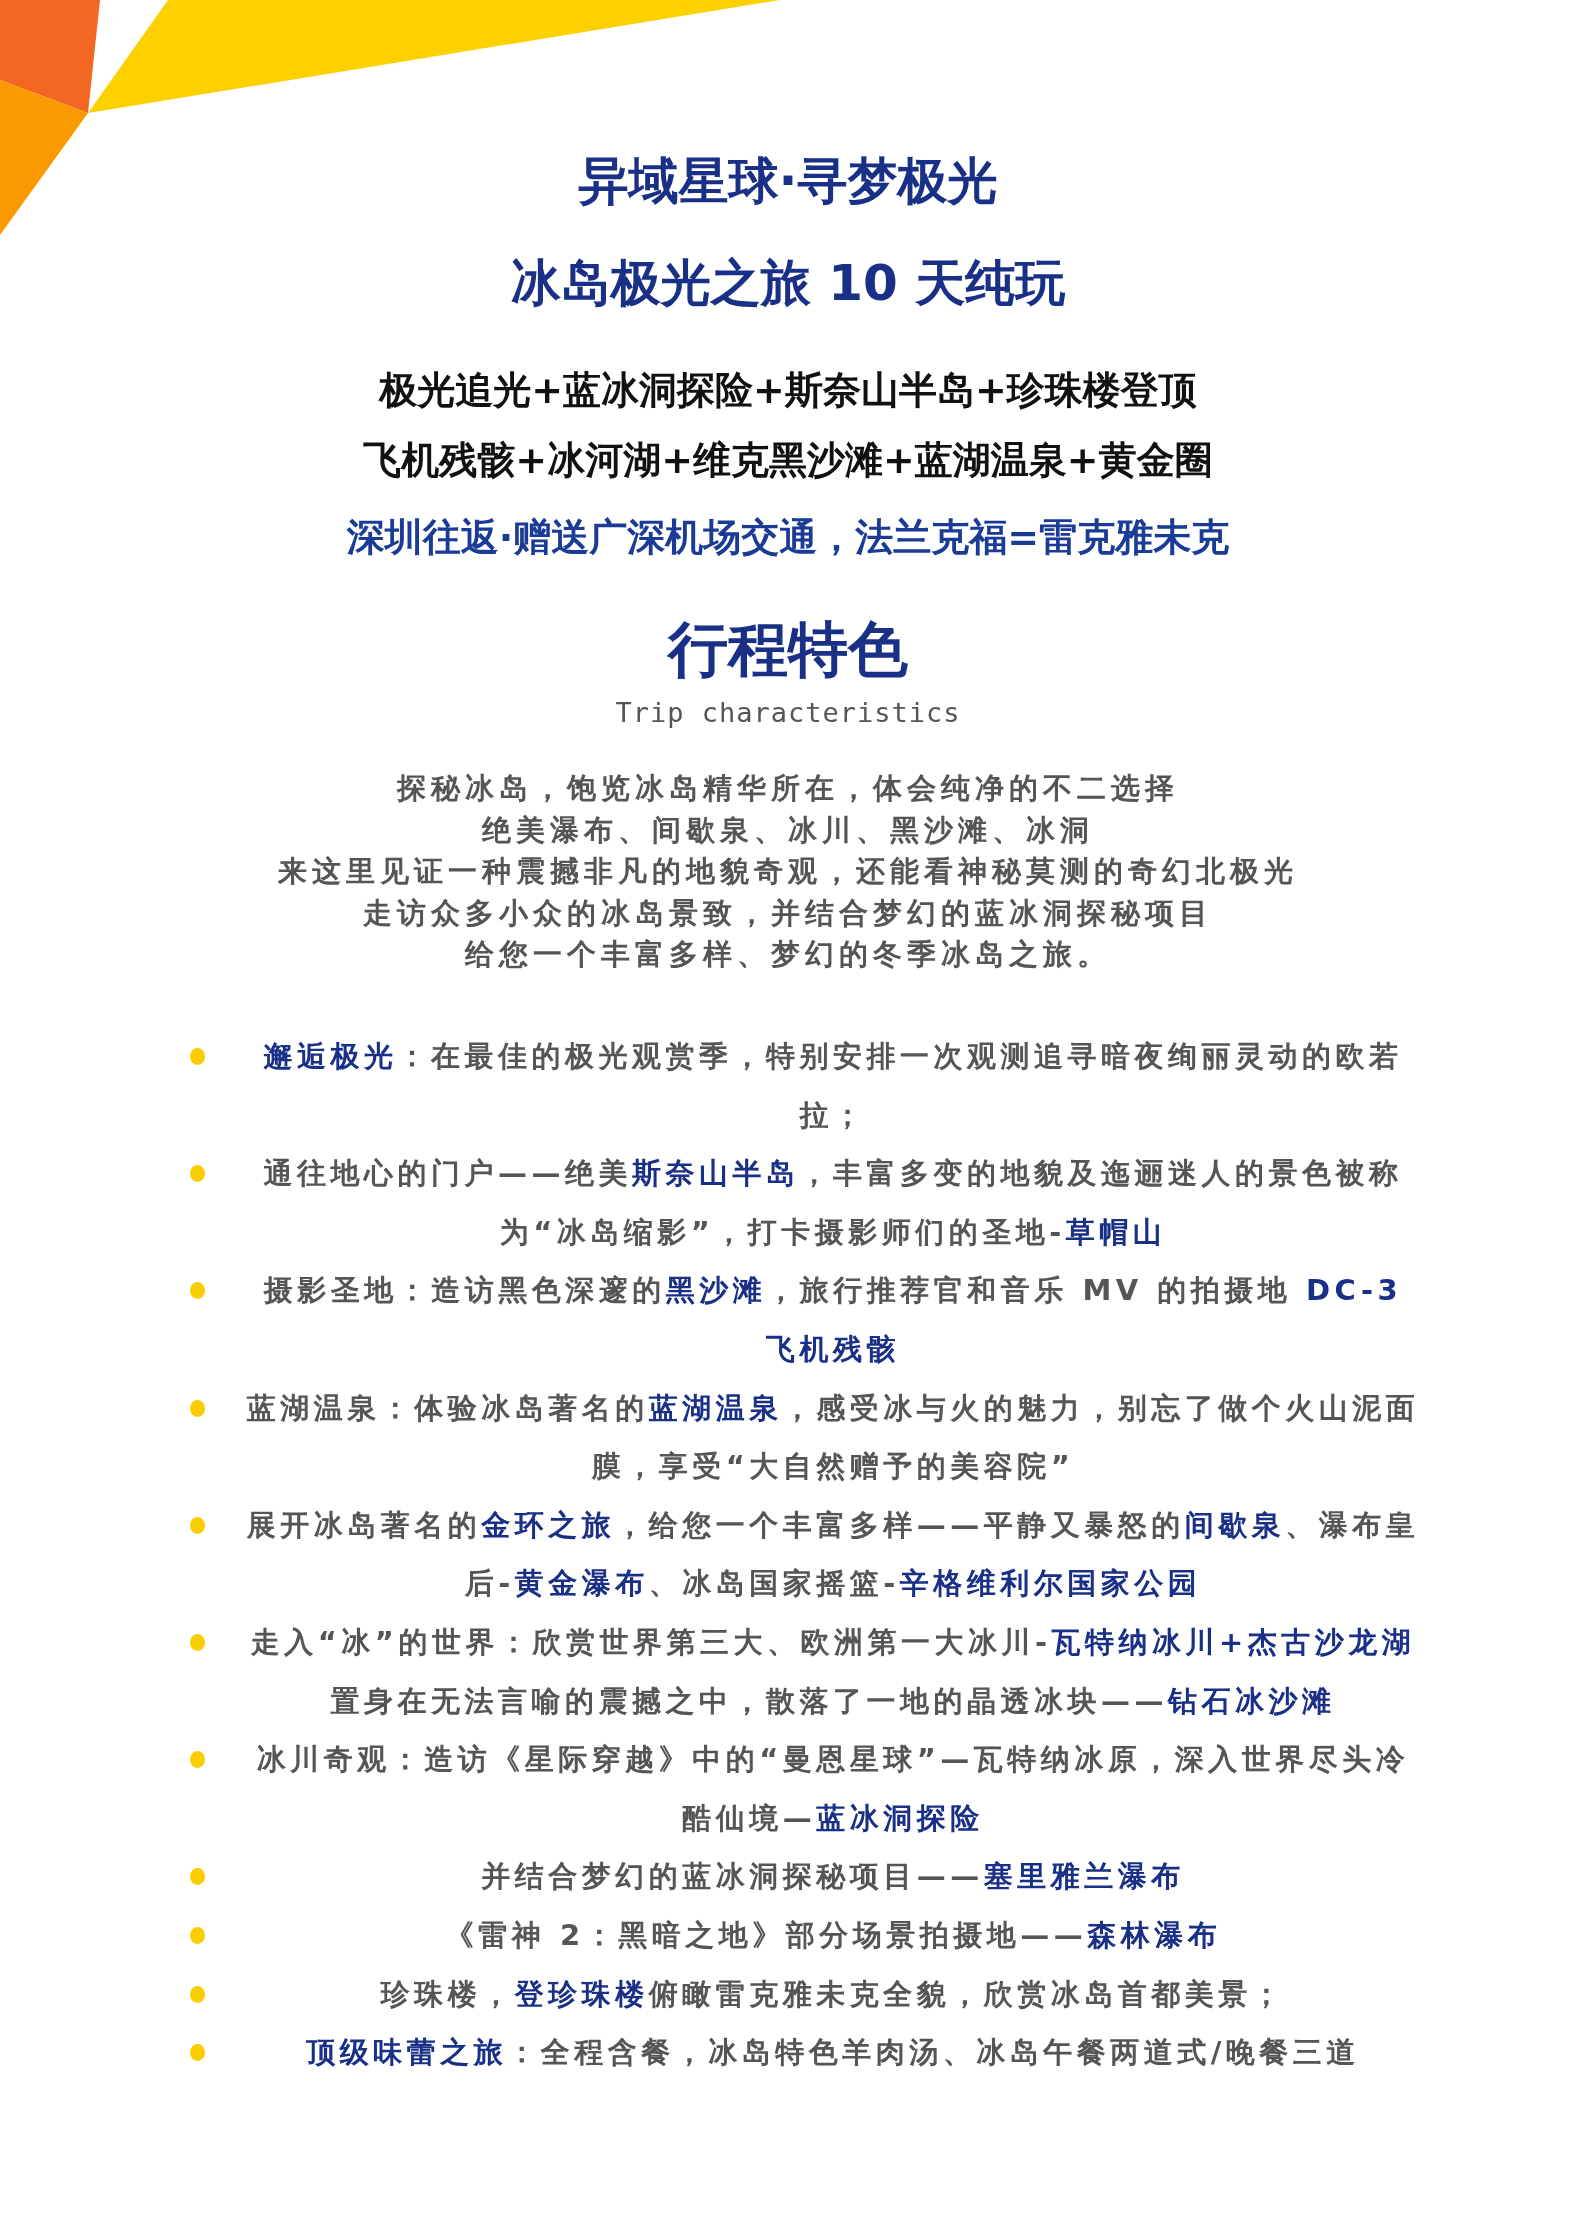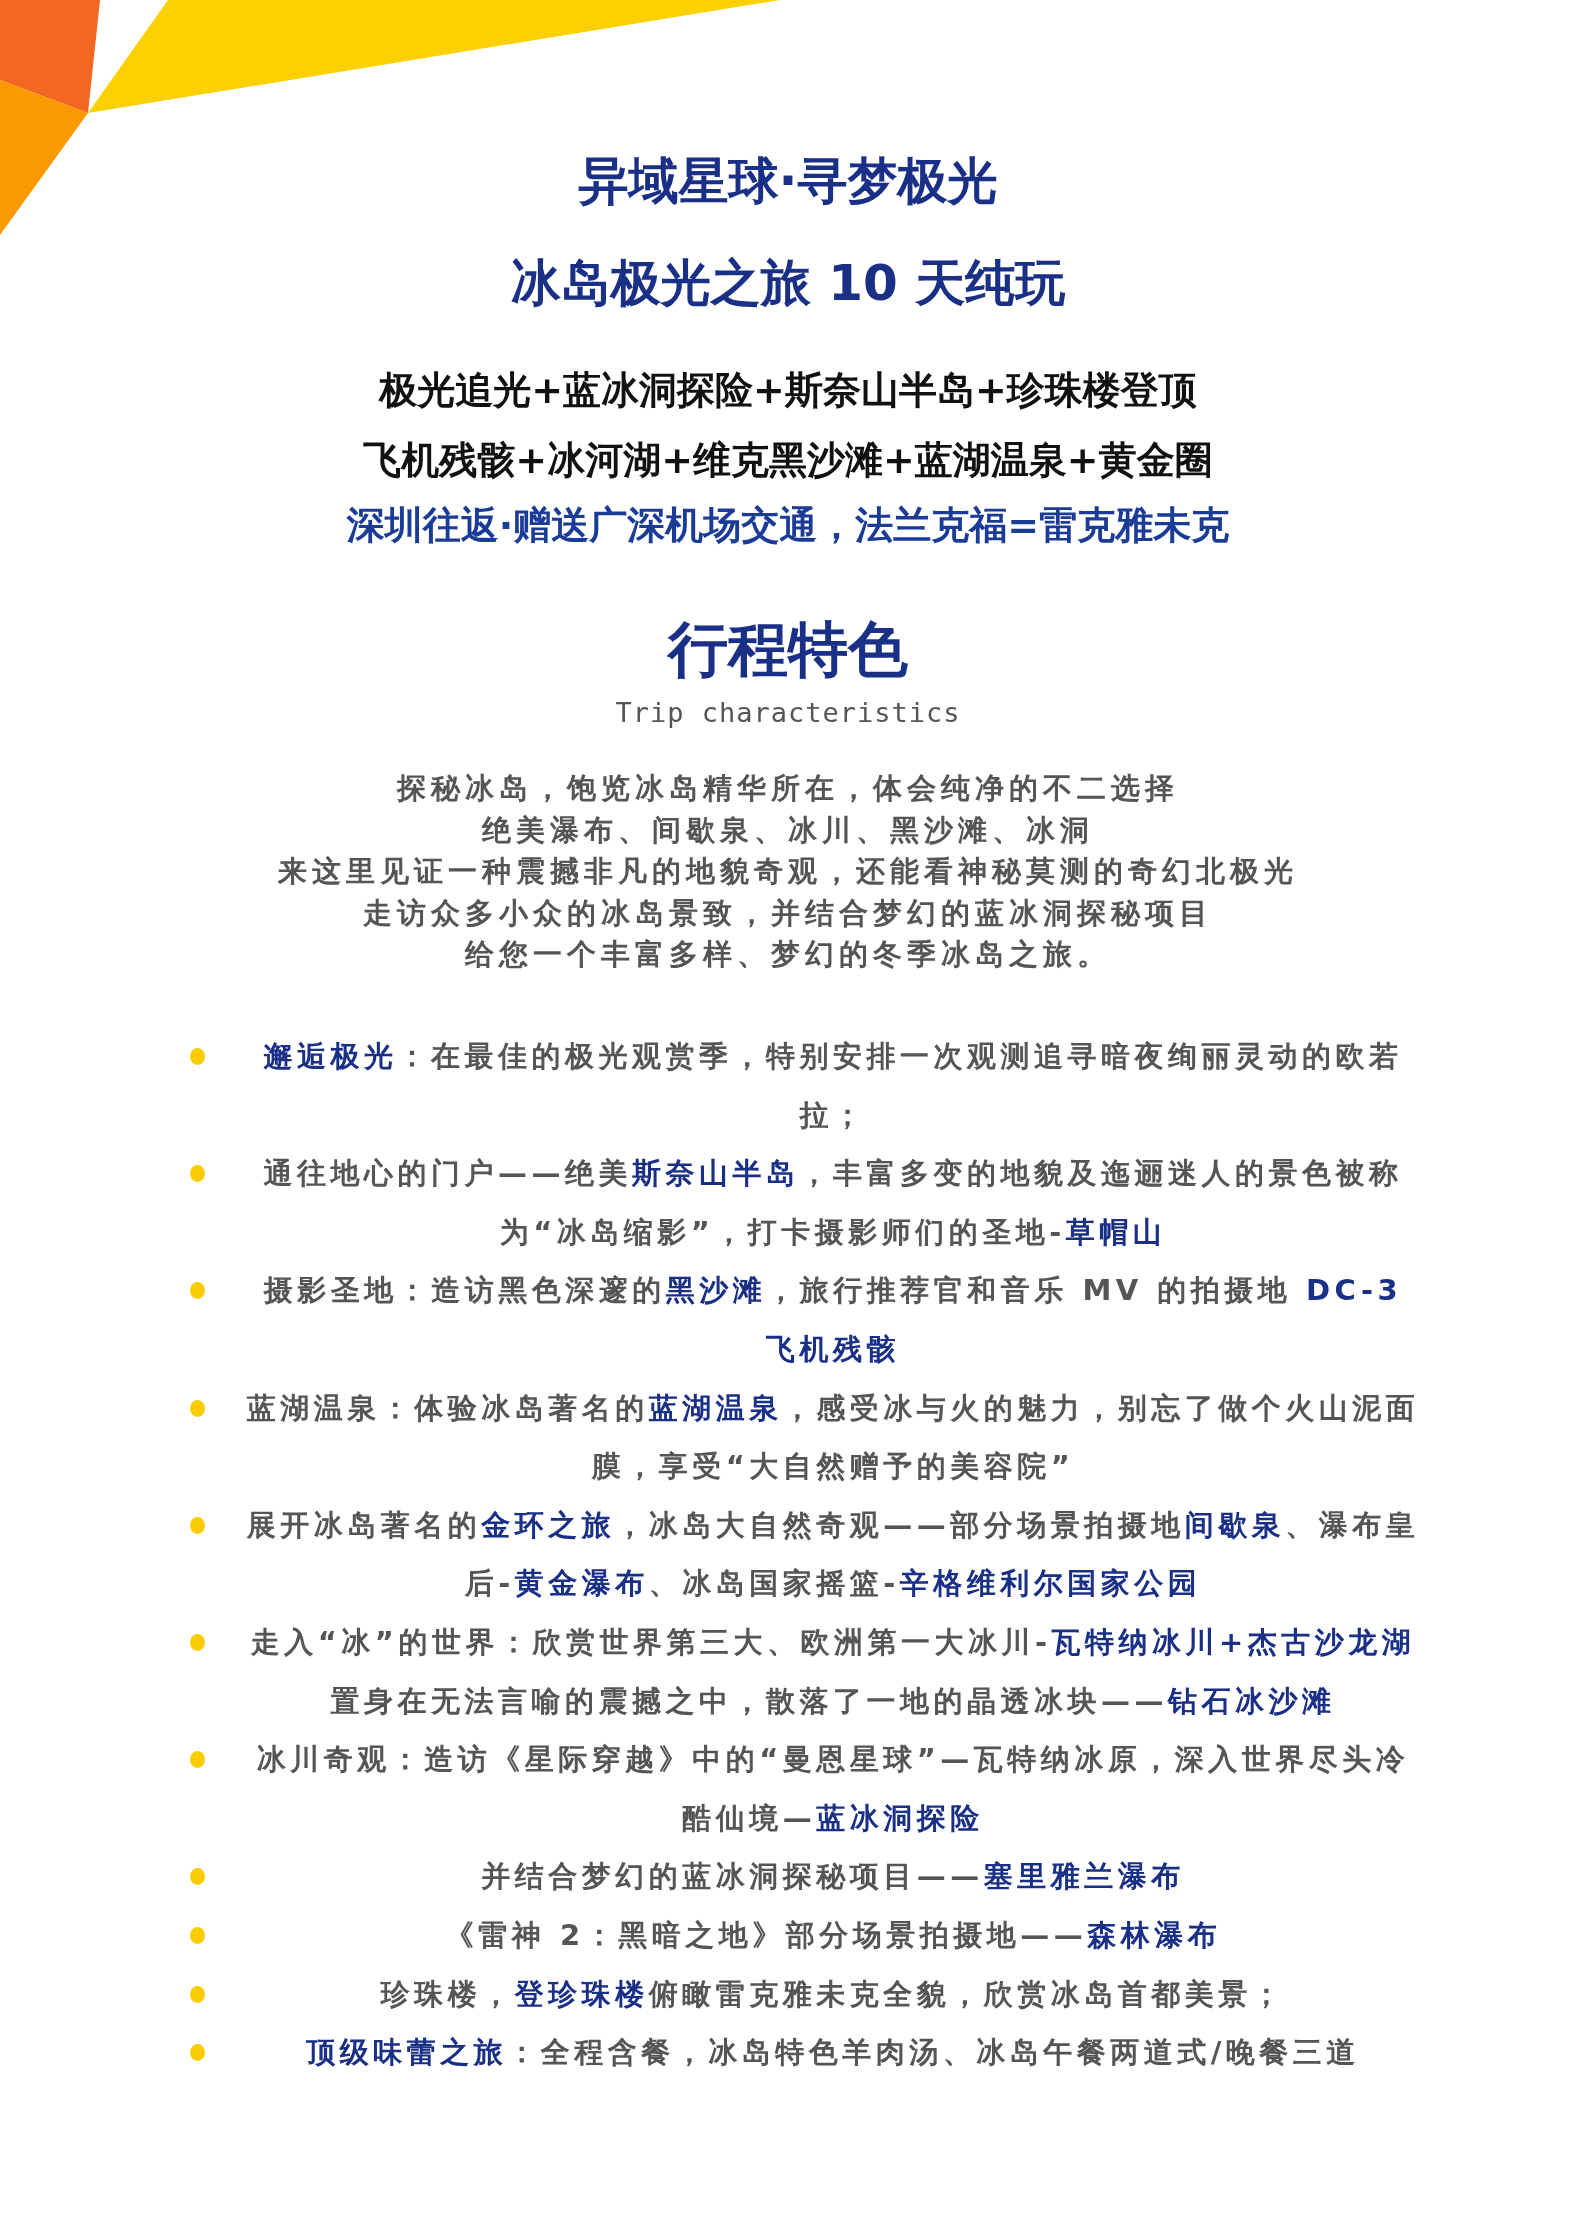--- a/index.html
+++ b/index.html
@@ -4,21 +4,21 @@
 <style>
   html,body{margin:0;padding:0;}
   body{width:1580px;height:2238px;background:#ffffff;position:relative;overflow:hidden;font-family:"DejaVu Sans","Liberation Sans",sans-serif;}
   .deco{position:absolute;left:0;top:0;width:1580px;height:260px;}
   .center{position:absolute;left:0;width:1576px;text-align:center;white-space:nowrap;}
   .title1{top:148px;font-size:50px;font-weight:bold;color:#1a2f86;}
   .title2{top:250px;font-size:50px;font-weight:bold;color:#1a2f86;}
   .sub{font-size:38px;font-weight:bold;color:#111;}
   .sub1{top:365px;}
   .sub2{top:435px;}
-  .blue-line{top:500px;font-size:38px;font-weight:bold;color:#1a3b96;}
+  .blue-line{top:512px;font-size:38px;font-weight:bold;color:#1a3b96;}
   .section{top:610px;font-size:60px;font-weight:bold;color:#1a2f86;}
   .section-en{top:697px;font-size:27px;color:#555;font-family:"DejaVu Sans Mono","Liberation Mono",monospace;letter-spacing:1px;}
   .intro{top:768px;font-size:29px;line-height:41.5px;color:#555;font-weight:bold;letter-spacing:5px;}
   .intro div{height:41.5px;}
   .list{position:absolute;left:243px;top:1027px;width:1180px;font-size:29px;line-height:58.6px;color:#555;font-weight:bold;letter-spacing:4.5px;}
   .item{position:relative;text-align:center;}
   .dot{position:absolute;left:-53px;top:21px;width:15px;height:17px;border-radius:50%;background:#fbcd00;}
   .hl{color:#1a2f86;}
 </style>
 </head>
@@ -45,20 +45,20 @@
   <div>来这里见证一种震撼非凡的地貌奇观，还能看神秘莫测的奇幻北极光</div>
   <div>走访众多小众的冰岛景致，并结合梦幻的蓝冰洞探秘项目</div>
   <div>给您一个丰富多样、梦幻的冬季冰岛之旅。</div>
 </div>
 
 <div class="list" id="feature-list">
     <div class="item"><span class="dot"></span><span class="hl">邂逅极光</span><span>：在最佳的极光观赏季，特别安排一次观测追寻暗夜绚丽灵动的欧若拉；</span></div>
     <div class="item"><span class="dot"></span><span>通往地心的门户——绝美</span><span class="hl">斯奈山半岛</span><span>，丰富多变的地貌及迤逦迷人的景色被称为“冰岛缩影”，打卡摄影师们的圣地-</span><span class="hl">草帽山</span></div>
     <div class="item"><span class="dot"></span><span>摄影圣地：造访黑色深邃的</span><span class="hl">黑沙滩</span><span>，旅行推荐官和音乐 MV 的拍摄地 </span><span class="hl">DC-3 飞机残骸</span></div>
     <div class="item"><span class="dot"></span><span>蓝湖温泉：体验冰岛著名的</span><span class="hl">蓝湖温泉</span><span>，感受冰与火的魅力，别忘了做个火山泥面膜，享受“大自然赠予的美容院”</span></div>
-    <div class="item"><span class="dot"></span><span>展开冰岛著名的</span><span class="hl">金环之旅</span><span>，冰岛大自然奇观——部分场景拍摄地</span><span class="hl">间歇泉</span><span>、瀑布皇后-</span><span class="hl">黄金瀑布</span><span>、冰岛国家摇篮-</span><span class="hl">辛格维利尔国家公园</span></div>
+    <div class="item"><span class="dot"></span><span>展开冰岛著名的</span><span class="hl">金环之旅</span><span>，给您一个丰富多样——平静又暴怒的</span><span class="hl">间歇泉</span><span>、瀑布皇后-</span><span class="hl">黄金瀑布</span><span>、冰岛国家摇篮-</span><span class="hl">辛格维利尔国家公园</span></div>
     <div class="item"><span class="dot"></span><span>走入“冰”的世界：欣赏世界第三大、欧洲第一大冰川-</span><span class="hl">瓦特纳冰川+杰古沙龙湖</span><span>置身在无法言喻的震撼之中，散落了一地的晶透冰块——</span><span class="hl">钻石冰沙滩</span></div>
     <div class="item"><span class="dot"></span><span>冰川奇观：造访《星际穿越》中的“曼恩星球”—瓦特纳冰原，深入世界尽头冷酷仙境—</span><span class="hl">蓝冰洞探险</span></div>
     <div class="item"><span class="dot"></span><span>并结合梦幻的蓝冰洞探秘项目——</span><span class="hl">塞里雅兰瀑布</span></div>
     <div class="item"><span class="dot"></span><span>《雷神 2：黑暗之地》部分场景拍摄地——</span><span class="hl">森林瀑布</span></div>
     <div class="item"><span class="dot"></span><span>珍珠楼，</span><span class="hl">登珍珠楼</span><span>俯瞰雷克雅未克全貌，欣赏冰岛首都美景；</span></div>
     <div class="item"><span class="dot"></span><span class="hl">顶级味蕾之旅</span><span>：全程含餐，冰岛特色羊肉汤、冰岛午餐两道式/晚餐三道</span></div>
   </div>
 
 </body></html>

